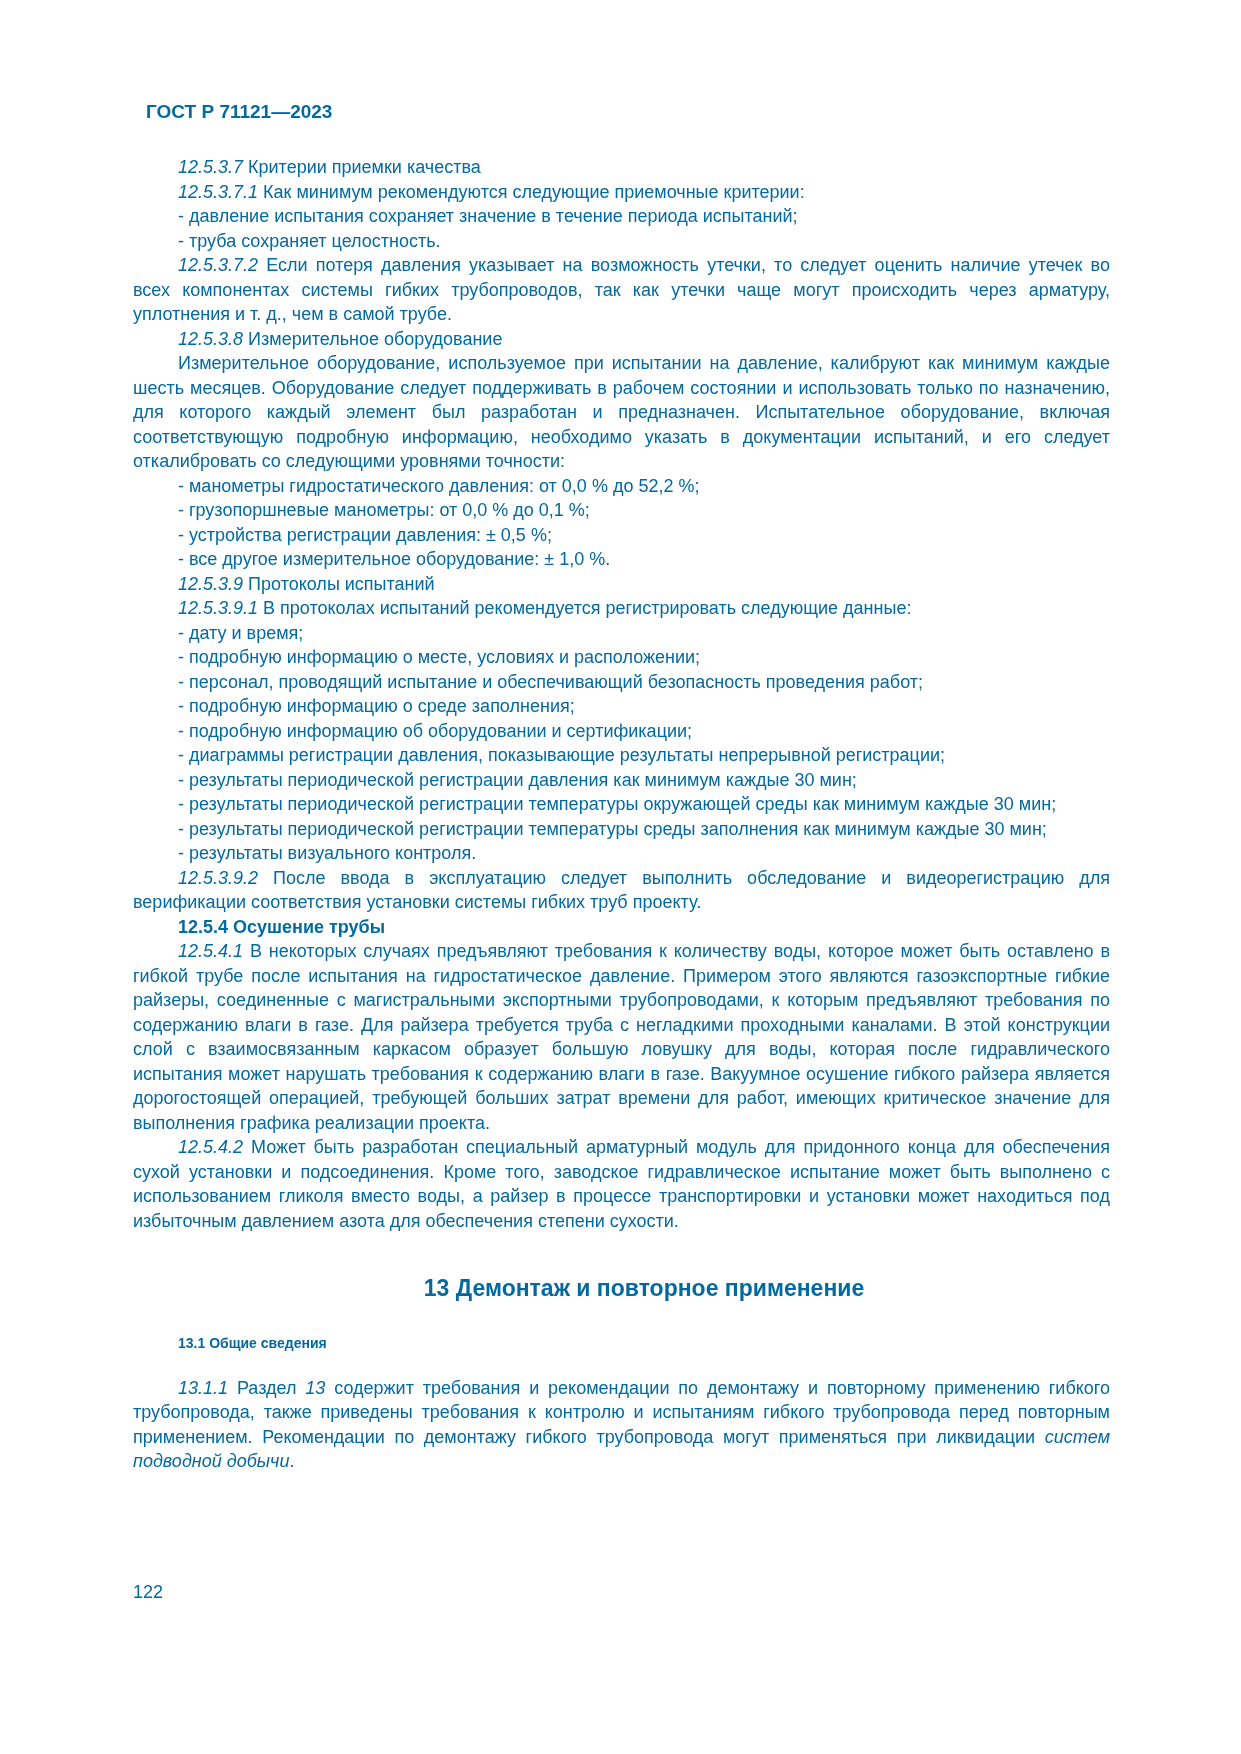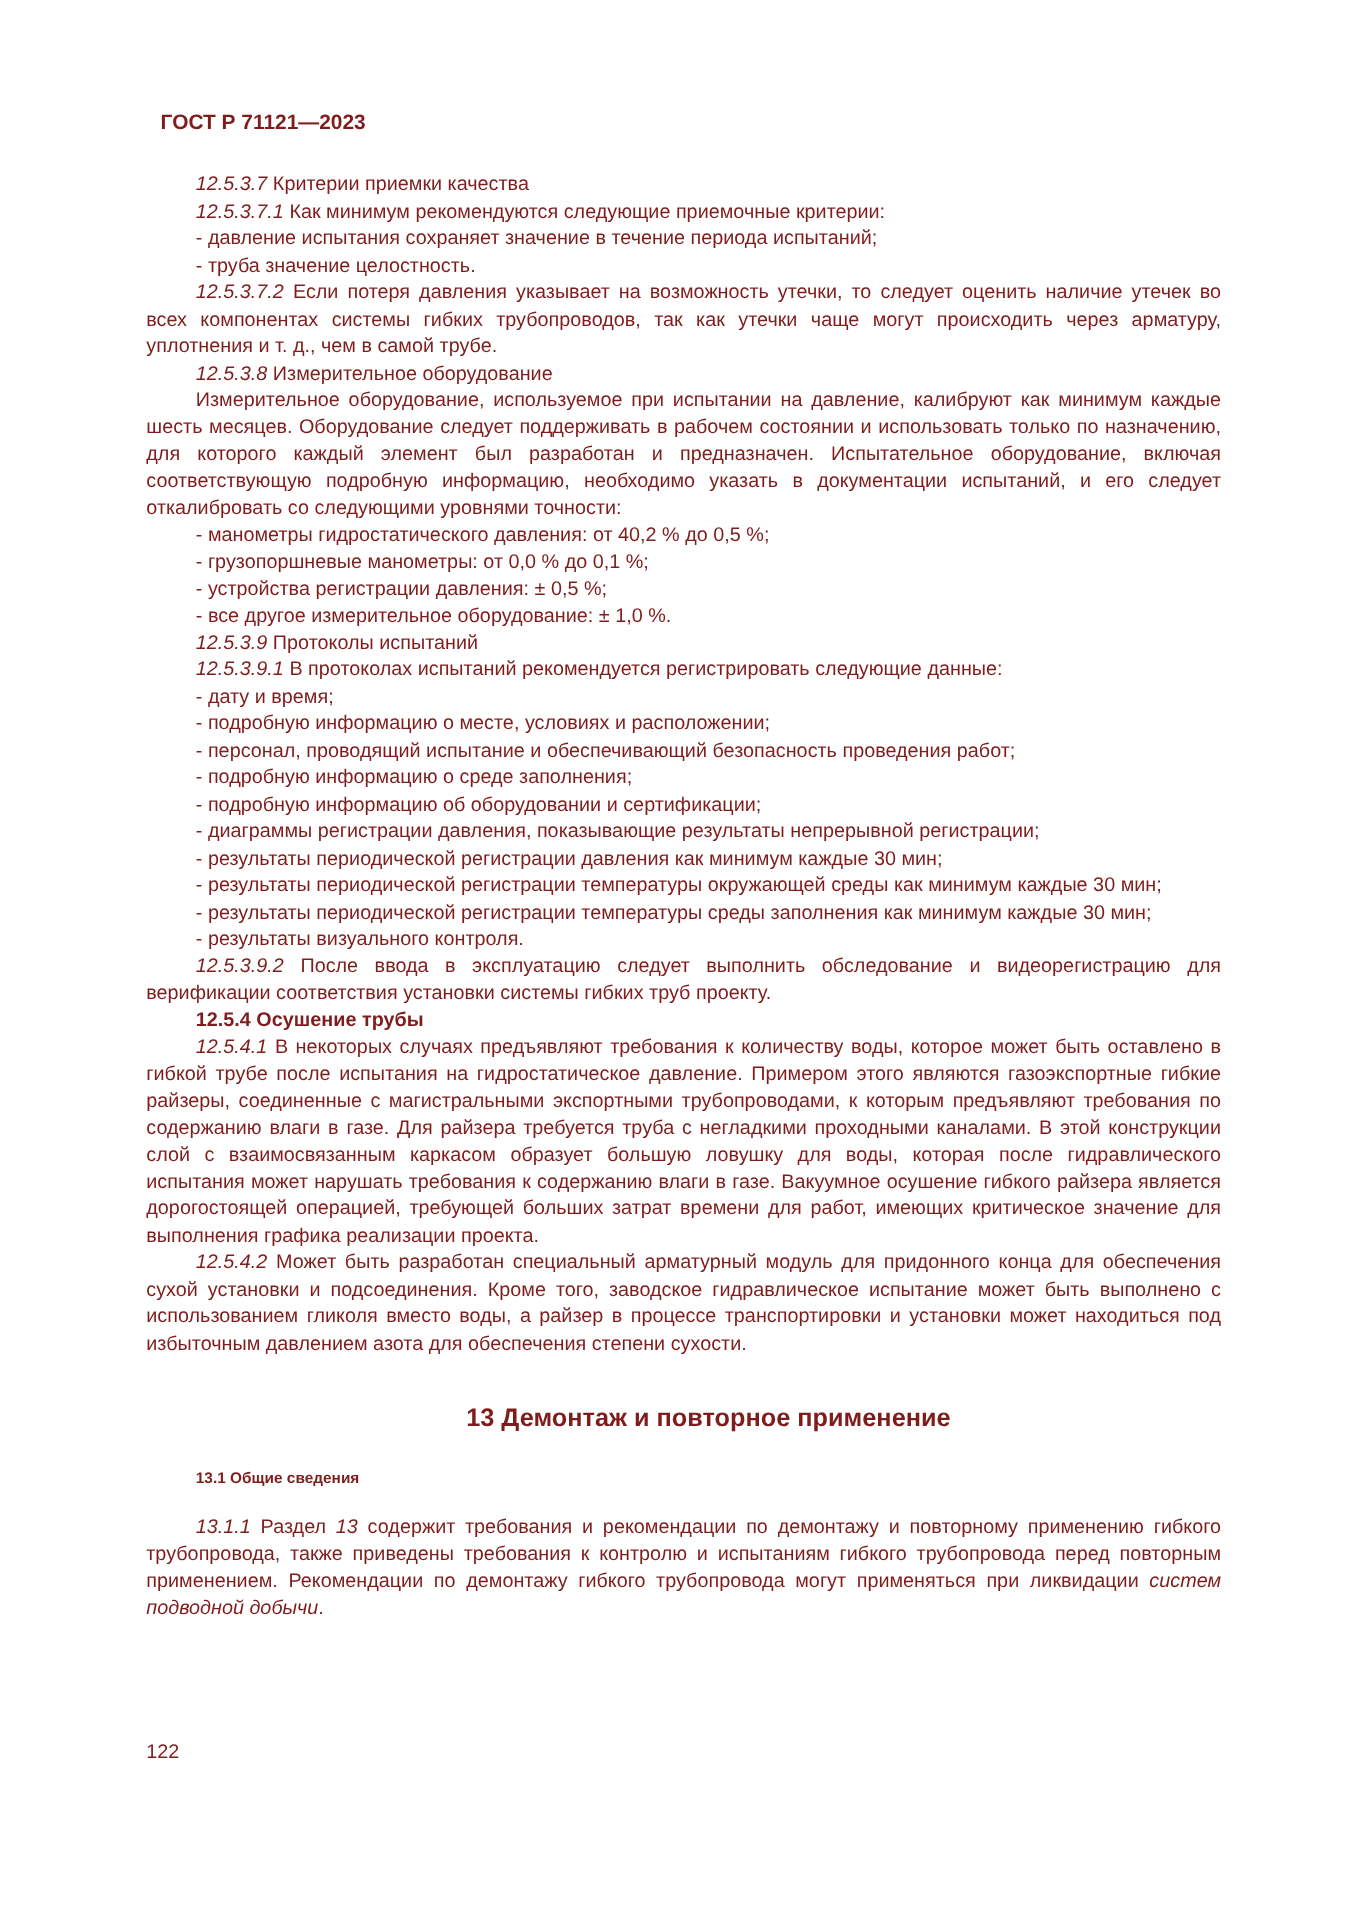--- a/index.html
+++ b/index.html
@@ -1,21 +1,21 @@
 <!DOCTYPE html>
 <html lang="ru"><head>
 <meta charset="utf-8">
 <style>
   html, body { margin: 0; padding: 0; background: #ffffff; }
   .page {
     position: relative;
     width: 1241px;
     height: 1754px;
     background: #ffffff;
-    color: #7f1d1d;
+    color: #0369a1;
     font-family: "Liberation Sans", sans-serif;
     font-size: 18px;
     line-height: 24.5px;
     overflow: hidden;
   }
   .doc-header {
     position: absolute;
     top: 100px;
     left: 146px;
     font-weight: bold;
@@ -66,25 +66,25 @@
 </head>
 <body>
 
 <div class="page">
   <div class="doc-header">ГОСТ Р 71121—2023</div>
 
   <div class="body-col">
       <p class="par"><span class="i">12.5.3.7</span><span> Критерии приемки качества</span></p>
       <p class="par"><span class="i">12.5.3.7.1</span><span> Как минимум рекомендуются следующие приемочные критерии:</span></p>
       <p class="par"><span>- давление испытания сохраняет значение в течение периода испытаний;</span></p>
-      <p class="par"><span>- труба значение целостность.</span></p>
+      <p class="par"><span>- труба сохраняет целостность.</span></p>
       <p class="par"><span class="i">12.5.3.7.2</span><span> Если потеря давления указывает на возможность утечки, то следует оценить наличие утечек во всех компонентах системы гибких трубопроводов, так как утечки чаще могут происходить через арматуру, уплотнения и т. д., чем в самой трубе.</span></p>
       <p class="par"><span class="i">12.5.3.8</span><span> Измерительное оборудование</span></p>
       <p class="par"><span>Измерительное оборудование, используемое при испытании на давление, калибруют как минимум каждые шесть месяцев. Оборудование следует поддерживать в рабочем состоянии и использовать только по назначению, для которого каждый элемент был разработан и предназначен. Испытательное оборудование, включая соответствующую подробную информацию, необходимо указать в документации испытаний, и его следует откалибровать со следующими уровнями точности:</span></p>
-      <p class="par"><span>- манометры гидростатического давления: от 40,2 % до 0,5 %;</span></p>
+      <p class="par"><span>- манометры гидростатического давления: от 0,0 % до 52,2 %;</span></p>
       <p class="par"><span>- грузопоршневые манометры: от 0,0 % до 0,1 %;</span></p>
       <p class="par"><span>- устройства регистрации давления: ± 0,5 %;</span></p>
       <p class="par"><span>- все другое измерительное оборудование: ± 1,0 %.</span></p>
       <p class="par"><span class="i">12.5.3.9</span><span> Протоколы испытаний</span></p>
       <p class="par"><span class="i">12.5.3.9.1</span><span> В протоколах испытаний рекомендуется регистрировать следующие данные:</span></p>
       <p class="par"><span>- дату и время;</span></p>
       <p class="par"><span>- подробную информацию о месте, условиях и расположении;</span></p>
       <p class="par"><span>- персонал, проводящий испытание и обеспечивающий безопасность проведения работ;</span></p>
       <p class="par"><span>- подробную информацию о среде заполнения;</span></p>
       <p class="par"><span>- подробную информацию об оборудовании и сертификации;</span></p>

